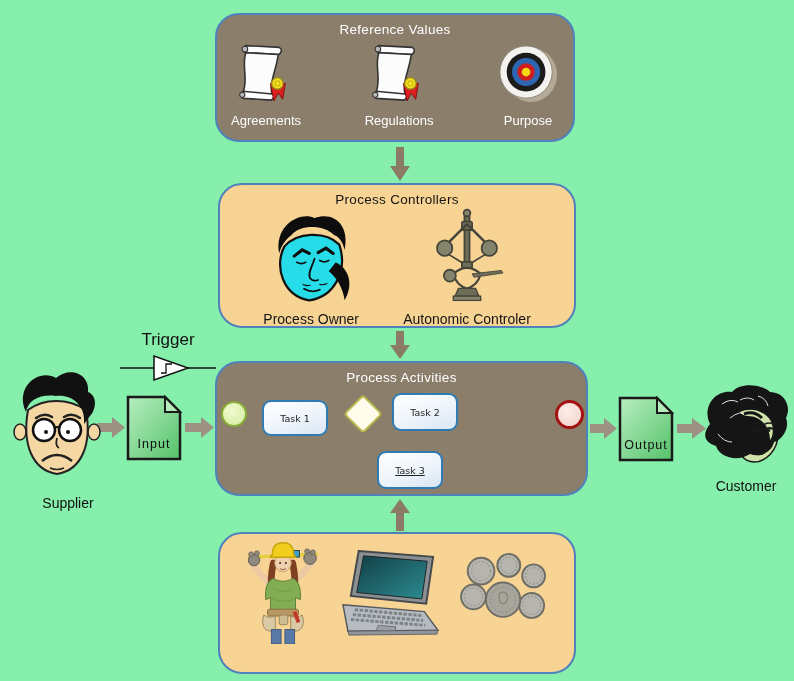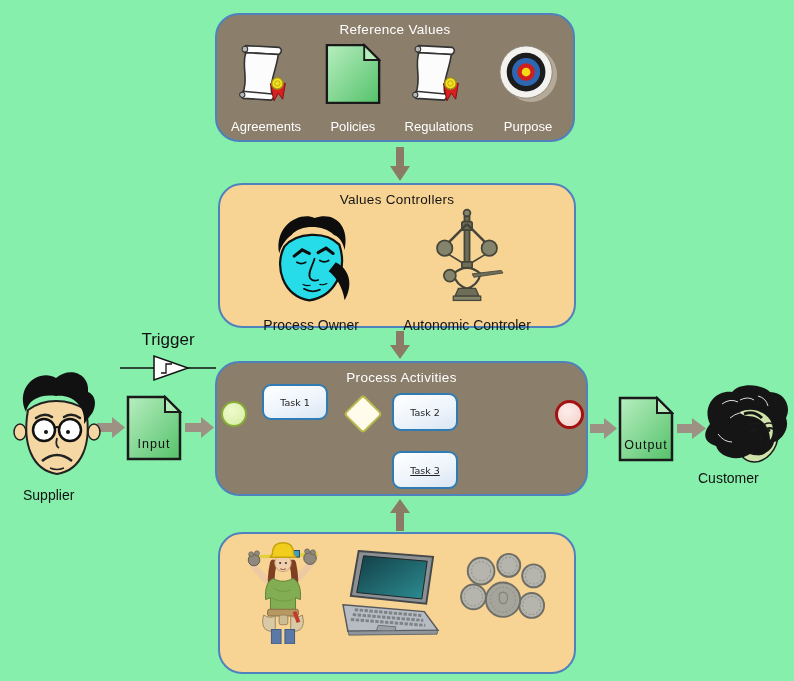--- a/index.html
+++ b/index.html
@@ -12,42 +12,42 @@
 
   .box{position:absolute;border:2px solid #4F81BD;border-radius:24px;box-sizing:border-box;}
   .box.brown{background:#8B7E6B;}
   .box.peach{background:#F8D494;}
   .box-title{text-align:center;font-size:13.5px;letter-spacing:.3px;padding-top:7px;}
   .t-white{color:#ffffff;}
   .t-black{color:#141414;}
 
   .icon-row{display:flex;align-items:flex-end;}
   .icon-item{display:flex;flex-direction:column;align-items:center;}
-  .icon-label{font-size:13px;margin-top:14px;white-space:nowrap;}
+  .icon-label{font-size:13px;margin-top:8px;white-space:nowrap;}
 
   
   .task{
     position:absolute;width:66px;height:38px;box-sizing:border-box;
     border:2px solid #2F7CB5;border-radius:9px;
     background:linear-gradient(160deg,#ffffff 0%,#eef4fb 55%,#d9e6f4 100%);
     display:flex;align-items:center;justify-content:center;
     font-size:9.5px;color:#222;font-family:"DejaVu Sans",sans-serif;
   }
   #start-event{position:absolute;left:221px;top:401px;width:22px;height:22px;border-radius:50%;
     background:radial-gradient(circle at 40% 35%,#f0facd,#d3eda0);border:2.5px solid #86AC35;box-sizing:content-box;}
   #end-event{position:absolute;left:555px;top:400px;width:23px;height:23px;border-radius:50%;
     background:radial-gradient(circle at 40% 35%,#fdeeea,#f2cfc8);border:3px solid #A31212;box-sizing:content-box;}
   #gateway{position:absolute;left:349px;top:400px;width:24px;height:24px;transform:rotate(45deg);
     background:#fffceb;border:2.5px solid #B9B94E;border-radius:4px;box-sizing:content-box;}
 
   .doc{position:absolute;width:56px;height:66px;}
   .doc-label{position:absolute;left:0;top:42px;width:100%;text-align:center;
     font-size:12.5px;letter-spacing:1px;color:#101010;}
 
-  .big-label{position:absolute;text-align:left;font-size:14px;color:#111;}
+  .big-label{position:absolute;text-align:center;font-size:14px;color:#111;margin-top:8px;}
   .trigger-label{position:absolute;left:134px;top:330px;width:68px;text-align:center;font-size:17px;color:#111;}
 </style>
 </head>
 <body>
 
 <div id="canvas">
 
   <svg class="layer" viewBox="0 0 794 681">
     <defs>
       <marker id="ah" markerWidth="9" markerHeight="7" refX="8" refY="3" orient="auto">
@@ -106,33 +106,20 @@
           <path d="M10,15 C5,30 13,44 7,60 L40,63 C36,50 45,34 47,17 Z" fill="#fcfcfc" stroke="#333" stroke-width="1.8"></path>
           <path d="M7,59 Q2,63 7,67 L39,69 Q44,65 40,62 Z" fill="#ffffff" stroke="#333" stroke-width="1.8"></path>
           <circle cx="6" cy="63" r="3" fill="#b9b9b9" stroke="#333" stroke-width="1.2"></circle>
           <path d="M38,50 L42,70 L47,61 L52,68 L55,50 Z" fill="#db1f1f" stroke="#7e0c0c" stroke-width="1"></path>
           <circle cx="46" cy="50" r="6.5" fill="#f4e11c" stroke="#9a8d1a" stroke-width="1.5"></circle>
           <circle cx="46" cy="50" r="3" fill="none" stroke="#b3a51f" stroke-width="1"></circle>
         </svg>
         <div class="icon-label t-white">Agreements</div>
       </div>
       <div class="icon-item">
-        <svg width="56" height="62" viewBox="0 0 60 66">
-          <defs>
-            <linearGradient id="docGradA" x1="0" y1="0" x2="1" y2="1">
-              <stop offset="0" stop-color="#b7eec0"></stop>
-                <stop offset="1" stop-color="#55c26a"></stop>
-            </linearGradient>
-          </defs>
-          <path d="M2,2 H42 L58,18 V64 H2 Z" fill="url(#docGradA)" stroke="#1a1a1a" stroke-width="2.5"></path>
-          <path d="M42,2 V18 H58 Z" fill="#b4ecba" stroke="#1a1a1a" stroke-width="2"></path>
-        </svg>
-        <div class="icon-label t-white">Policies</div>
-      </div>
-      <div class="icon-item">
         <svg width="58" height="66" viewBox="0 0 66 74">
           <path d="M10,7 Q4,11 9,15 L48,17 Q53,12 48,9 Z" fill="#ffffff" stroke="#333" stroke-width="1.8"></path>
           <circle cx="9" cy="11" r="3.2" fill="#b9b9b9" stroke="#333" stroke-width="1.2"></circle>
           <path d="M10,15 C5,30 13,44 7,60 L40,63 C36,50 45,34 47,17 Z" fill="#fcfcfc" stroke="#333" stroke-width="1.8"></path>
           <path d="M7,59 Q2,63 7,67 L39,69 Q44,65 40,62 Z" fill="#ffffff" stroke="#333" stroke-width="1.8"></path>
           <circle cx="6" cy="63" r="3" fill="#b9b9b9" stroke="#333" stroke-width="1.2"></circle>
           <path d="M38,50 L42,70 L47,61 L52,68 L55,50 Z" fill="#db1f1f" stroke="#7e0c0c" stroke-width="1"></path>
           <circle cx="46" cy="50" r="6.5" fill="#f4e11c" stroke="#9a8d1a" stroke-width="1.5"></circle>
           <circle cx="46" cy="50" r="3" fill="none" stroke="#b3a51f" stroke-width="1"></circle>
         </svg>
@@ -146,21 +133,21 @@
           <circle cx="30" cy="31" r="14.5" fill="#2e67b1"></circle>
           <circle cx="30" cy="31" r="9" fill="#d01e1e"></circle>
           <circle cx="30" cy="31" r="4.5" fill="#f3d916"></circle>
         </svg>
         <div class="icon-label t-white">Purpose</div>
       </div>
     </div>
   </div>
 
   <div class="box peach" style="left:218px;top:183px;width:358px;height:145px;">
-    <div class="box-title t-black">Values Controllers</div>
+    <div class="box-title t-black">Process Controllers</div>
     <div class="icon-row" style="justify-content:center;gap:44px;padding-top:0;">
       <div class="icon-item">
         <svg width="96" height="92" viewBox="0 0 104 104">
           <path d="M22,40 C10,62 20,96 50,101 C78,97 94,68 84,38 C68,22 36,24 22,40 Z" fill="#25dce8" stroke="#111" stroke-width="2.5"></path>
           <path d="M16,48 C10,14 42,0 56,8 C78,0 96,16 90,44 C88,35 84,29 78,27 C66,15 40,15 30,27 C23,32 18,40 16,48 Z" fill="#0d0d0d"></path>
           <path d="M80,58 C96,66 100,84 90,101 C88,86 80,74 72,68 Z" fill="#0d0d0d"></path>
           <g stroke="#0d0d0d" stroke-width="3.5" fill="none" stroke-linecap="round">
             <path d="M33,51 L42,44 L50,48"></path>
             <path d="M60,47 L69,42 L77,48"></path>
           </g>
@@ -205,24 +192,24 @@
         <div class="icon-label t-black" style="font-size:14px;">Autonomic Controler</div>
       </div>
     </div>
   </div>
 
   <div class="box brown" style="left:215px;top:361px;width:373px;height:135px;">
     <div class="box-title t-white">Process Activities</div>
   </div>
 
   <div id="start-event"></div>
-  <div class="task" style="left:262px;top:384px;height:36px;">Task 1</div>
+  <div class="task" style="left:262px;top:400px;height:36px;">Task 1</div>
   <div id="gateway"></div>
   <div class="task" style="left:392px;top:393px;">Task 2</div>
-  <div class="task" style="left:392px;top:451px;text-decoration:underline;">Task 3</div>
+  <div class="task" style="left:377px;top:451px;text-decoration:underline;">Task 3</div>
   <div id="end-event"></div>
 
   <div class="box peach" style="left:218px;top:532px;width:358px;height:142px;">
     <div class="icon-row" style="justify-content:space-between;padding:0 24px;">
       <svg width="78" height="110" viewBox="0 0 80 114">
         <line x1="4" y1="24" x2="76" y2="21" stroke="#e3cf3f" stroke-width="3.5"></line>
         <rect x="50" y="17" width="7" height="7" fill="#3aa0c8" stroke="#222" stroke-width=".8"></rect>
         <path d="M8,31 Q16,42 26,50" stroke="#edc9a4" stroke-width="7" fill="none" stroke-linecap="round"></path>
         <path d="M70,29 Q62,40 52,49" stroke="#edc9a4" stroke-width="7" fill="none" stroke-linecap="round"></path>
         <circle cx="10" cy="27" r="6" fill="#8f887c" stroke="#5f594f"></circle>

